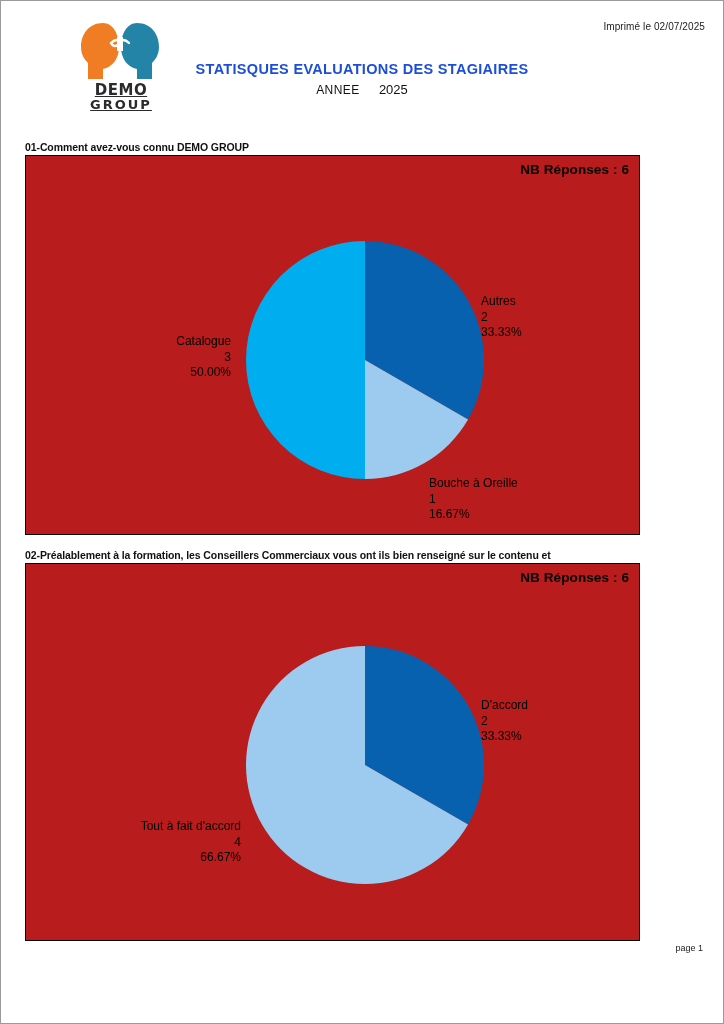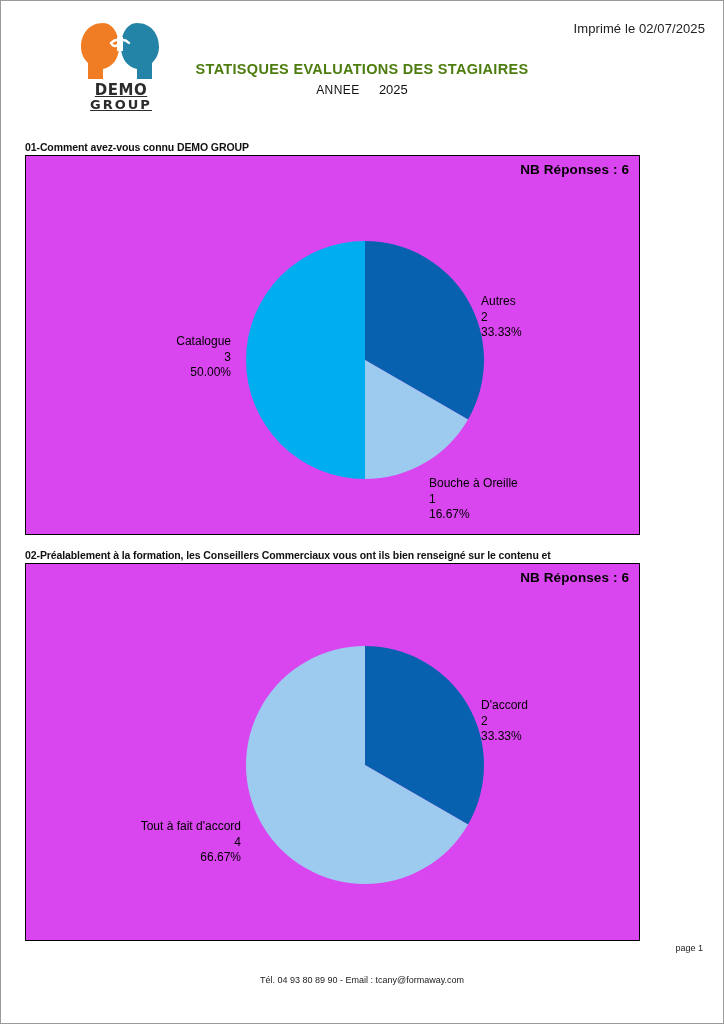--- a/index.html
+++ b/index.html
@@ -21,21 +21,21 @@
     box-sizing: border-box;
     border: 1px solid #9a9a9a;
     background: #ffffff;
   }
 
   
   .print-date {
     position: absolute;
     top: 20px;
     right: 18px;
-    font-size: 13px;
+    font-size: 10px;
     color: #222;
     letter-spacing: .1px;
   }
   .logo {
     position: absolute;
     left: 72px;
     top: 18px;
     width: 96px;
     height: 88px;
   }
@@ -55,21 +55,21 @@
   .title-block {
     position: absolute;
     left: 0; right: 0;
     top: 60px;
     text-align: center;
   }
   .main-title {
     font-size: 14.5px;
     font-weight: bold;
     letter-spacing: .3px;
-    color: #4d7c0f;
+    color: #1d4ed8;
   }
   .sub-title-row {
     margin-top: 5px;
     font-size: 12px;
     color: #111;
   }
   .sub-title-row .annee { letter-spacing: .4px; }
   .sub-title-row .year { margin-left: 16px; font-size: 13px; }
 
   
@@ -78,21 +78,21 @@
     font-size: 10.5px;
     font-weight: bold;
     color: #111;
     margin-bottom: 2px;
     white-space: nowrap;
     letter-spacing: -.1px;
   }
   .chart-box {
     position: relative;
     border: 1px solid #000000;
-    background: #d946ef;
+    background: #b91c1c;
     box-sizing: border-box;
     padding-left: 28px;
   }
   .nb-reponses {
     position: absolute;
     top: 6px;
     right: 10px;
     font-size: 13.5px;
     font-weight: bold;
     color: #000;
@@ -223,16 +223,15 @@
           <div>Tout à fait d'accord</div>
           <div>4</div>
           <div>66.67%</div>
         </div>
       </div>
     </div>
   </div>
 
   <div class="page-num">page 1</div>
   <div class="footer">
-    <div>Tél. 04 93 80 89 90 - Email : tcany@formaway.com</div>
   </div>
 
 </div>
 
 </body></html>

